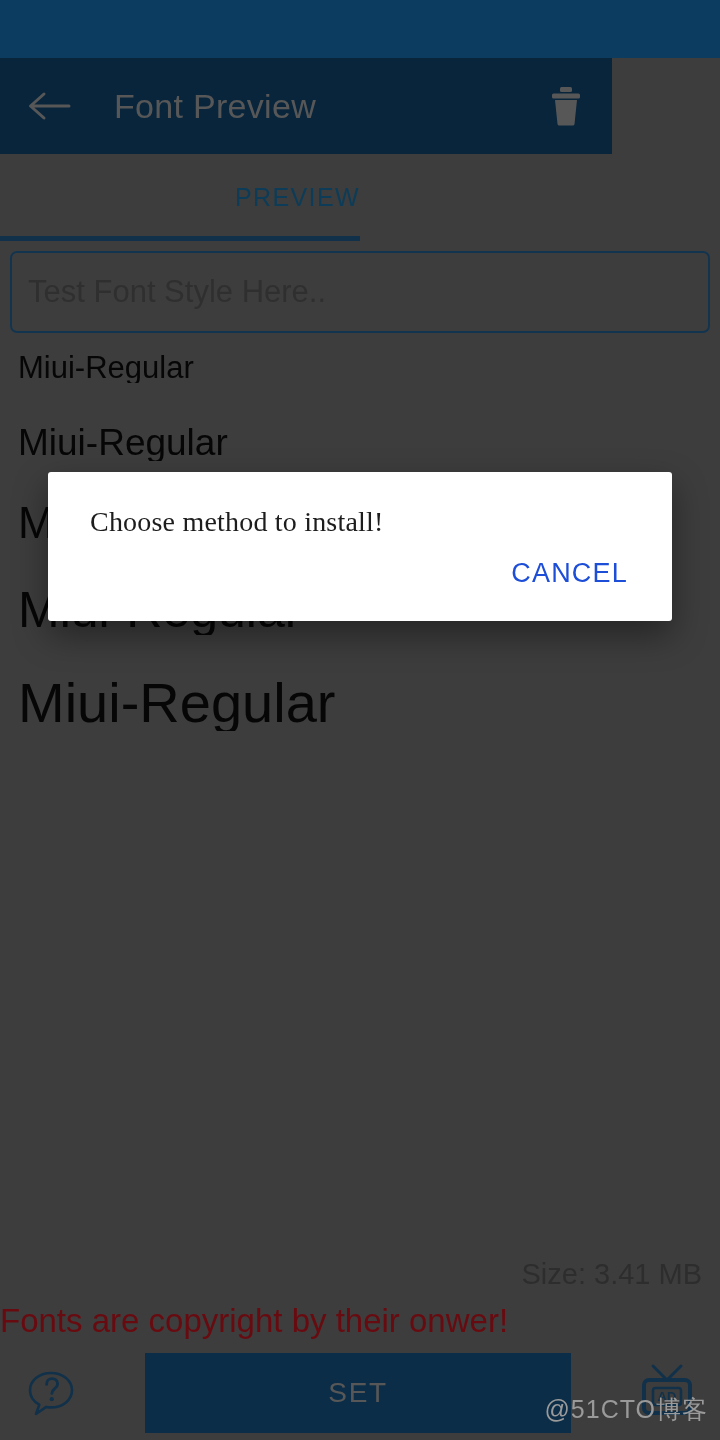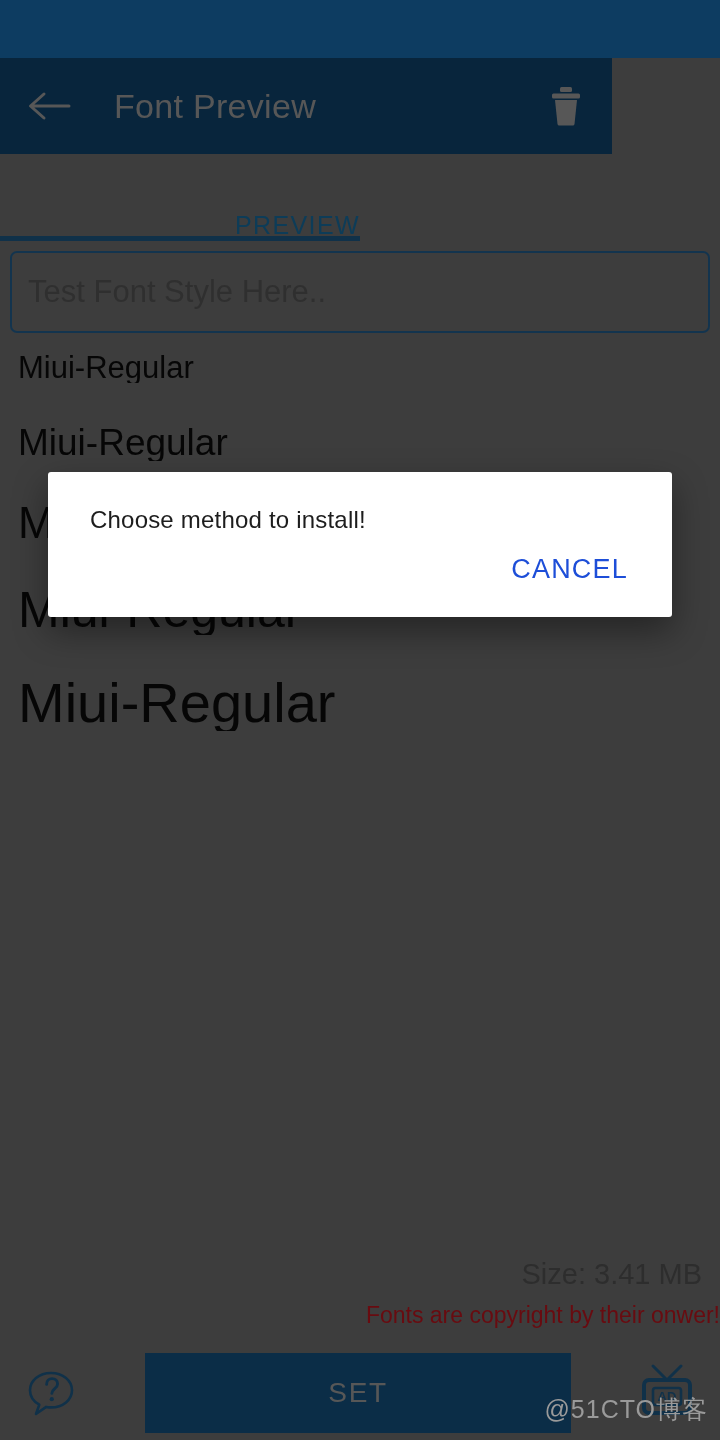--- a/index.html
+++ b/index.html
@@ -86,21 +86,20 @@
     width: 40px; height: 46px;
     display: flex; align-items: center; justify-content: center;
   }
 
   
   #tabs {
     position: absolute;
     top: 154px; left: 0;
     width: 595px; height: 86px;
     display: flex;
-    align-items: flex-end;
   }
   .tab {
     flex: 1 1 50%;
     display: flex;
     align-items: center;
     justify-content: center;
     font-size: 25px;
     letter-spacing: 1.4px;
   }
   .tab.active { color: #15628f; }
@@ -154,22 +153,22 @@
     top: 1258px;
     right: 18px;
     font-size: 29px;
     color: #4a4a4a;
   }
   #copyright-note {
     position: absolute;
     top: 1302px;
     left: 0;
     width: 720px;
-    text-align: right;
-    font-size: 23px;
+    text-align: left;
+    font-size: 33px;
     color: #a8131b;
   }
 
   
   #bottom-bar {
     position: absolute;
     bottom: 0; left: 0;
     width: 720px; height: 94px;
     display: flex;
     align-items: center;
@@ -223,24 +222,25 @@
     left: 48px;
     top: 472px;
     width: 624px;
     background: #ffffff;
     border-radius: 3px;
     box-shadow: 0 14px 34px rgba(0,0,0,0.40);
     padding: 0;
     box-sizing: border-box;
   }
   #dialog-title {
-    font-size: 24px;
+    font-size: 28px;
     color: #1d1d1d;
     padding: 34px 26px 0 42px;
     letter-spacing: 0.2px;
+    font-family: Liberation Serif, serif;
   }
   #dialog-items {
     padding: 26px 0 0 0;
   }
   .dialog-item {
     font-size: 28px;
     color: #2b2b2b;
     padding: 17px 42px 19px 42px;
     letter-spacing: 0.2px;
   }

